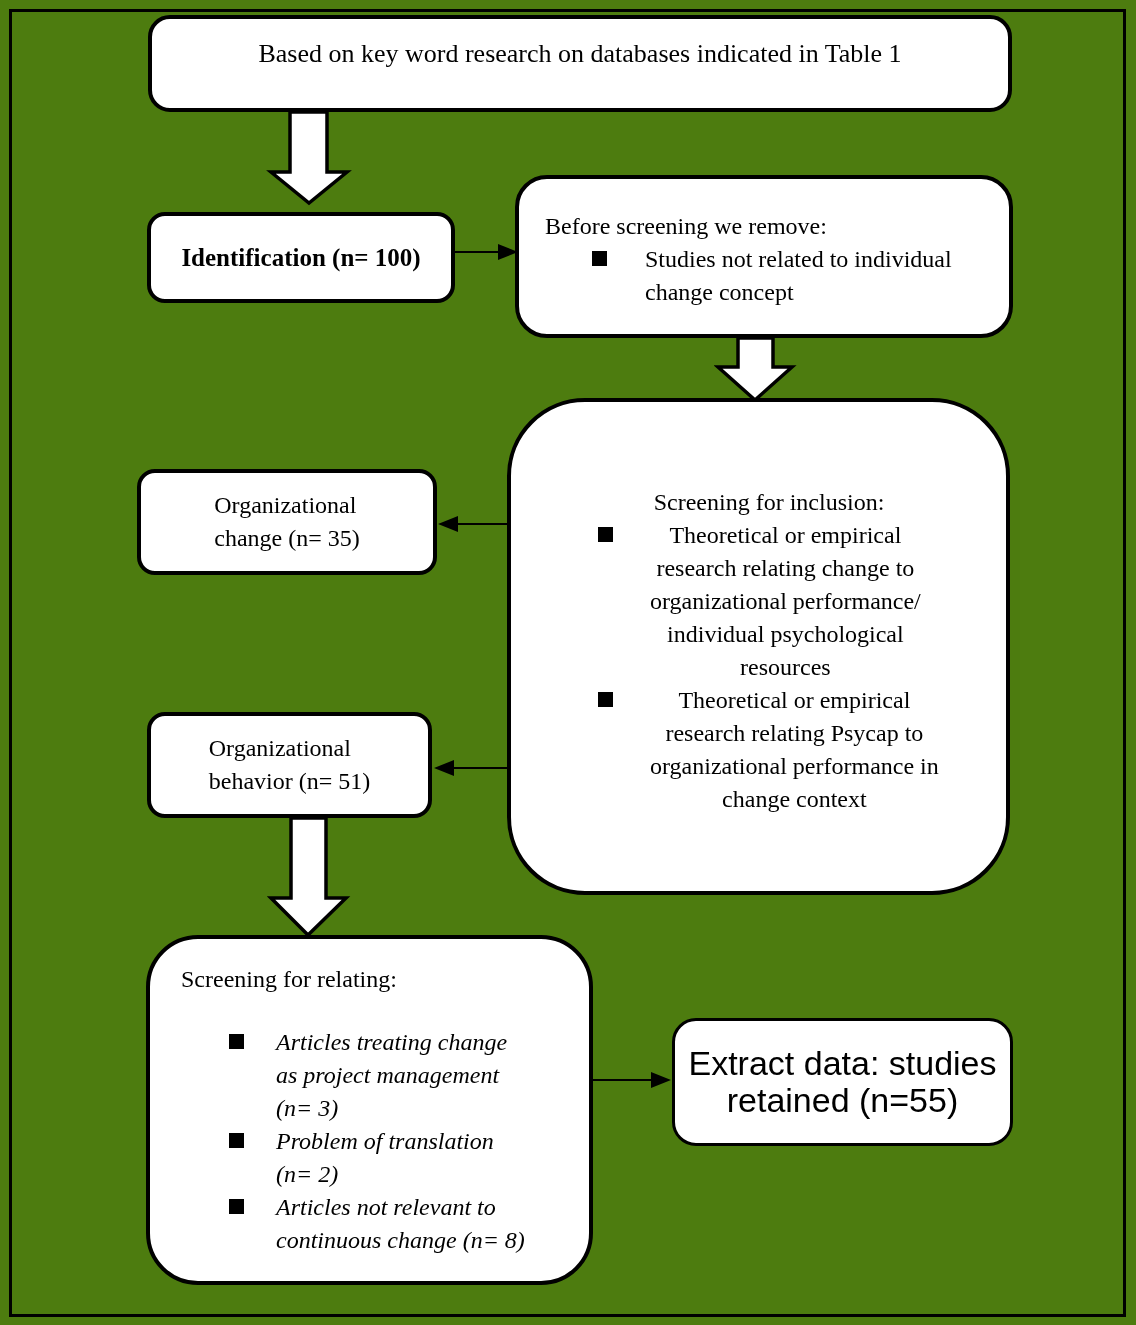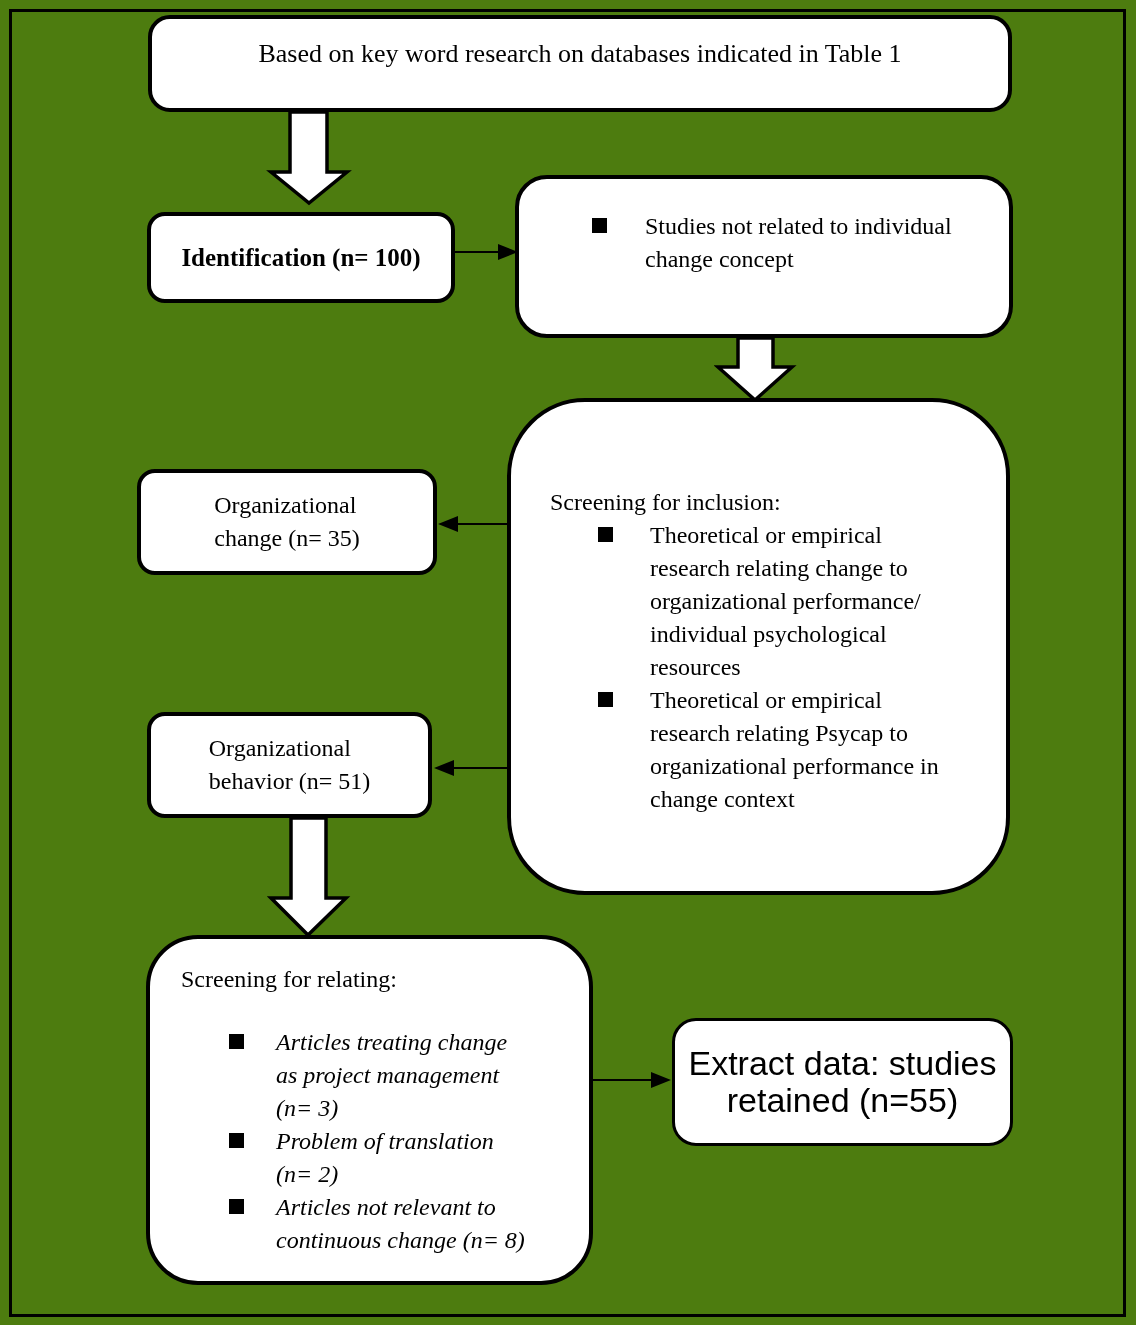--- a/index.html
+++ b/index.html
@@ -49,20 +49,21 @@
   }
   .before {
     left: 515px; top: 175px; width: 498px; height: 163px;
     border-radius: 32px;
     padding: 31px 18px 0 26px;
   }
   .inclusion {
     left: 507px; top: 398px; width: 503px; height: 497px;
     border-radius: 78px;
     padding: 84px 18px 0 39px;
+    text-align: center;
   }
   .org-change {
     left: 137px; top: 469px; width: 300px; height: 106px;
     border-radius: 18px;
   }
   .org-behavior {
     left: 147px; top: 712px; width: 285px; height: 106px;
     border-radius: 18px;
   }
   .exclusion {
@@ -138,20 +139,21 @@
   </svg>
 
   <div class="rbox identification center-flex">
     <span class="pre">Identification (n= 100)</span>
   </div>
 
   <div class="hline" style="left:455px; top:251px; width:46px;"></div>
   <div class="head-right" style="left:498px; top:244px;"></div>
 
   <div class="rbox before">
+    <div class="pre">Before screening we remove:</div>
     <div class="bullet-row">
       <span class="bullet-square"></span>
       <span class="pre bullet-text">Studies not related to individual
 change concept</span>
     </div>
   </div>
 
   <svg class="blockarrow" style="left:714px; top:336px;" width="84" height="68">
     <polygon points="24,2 59,2 59,31 78,31 41,64 4,31 24,31"></polygon>
   </svg>

